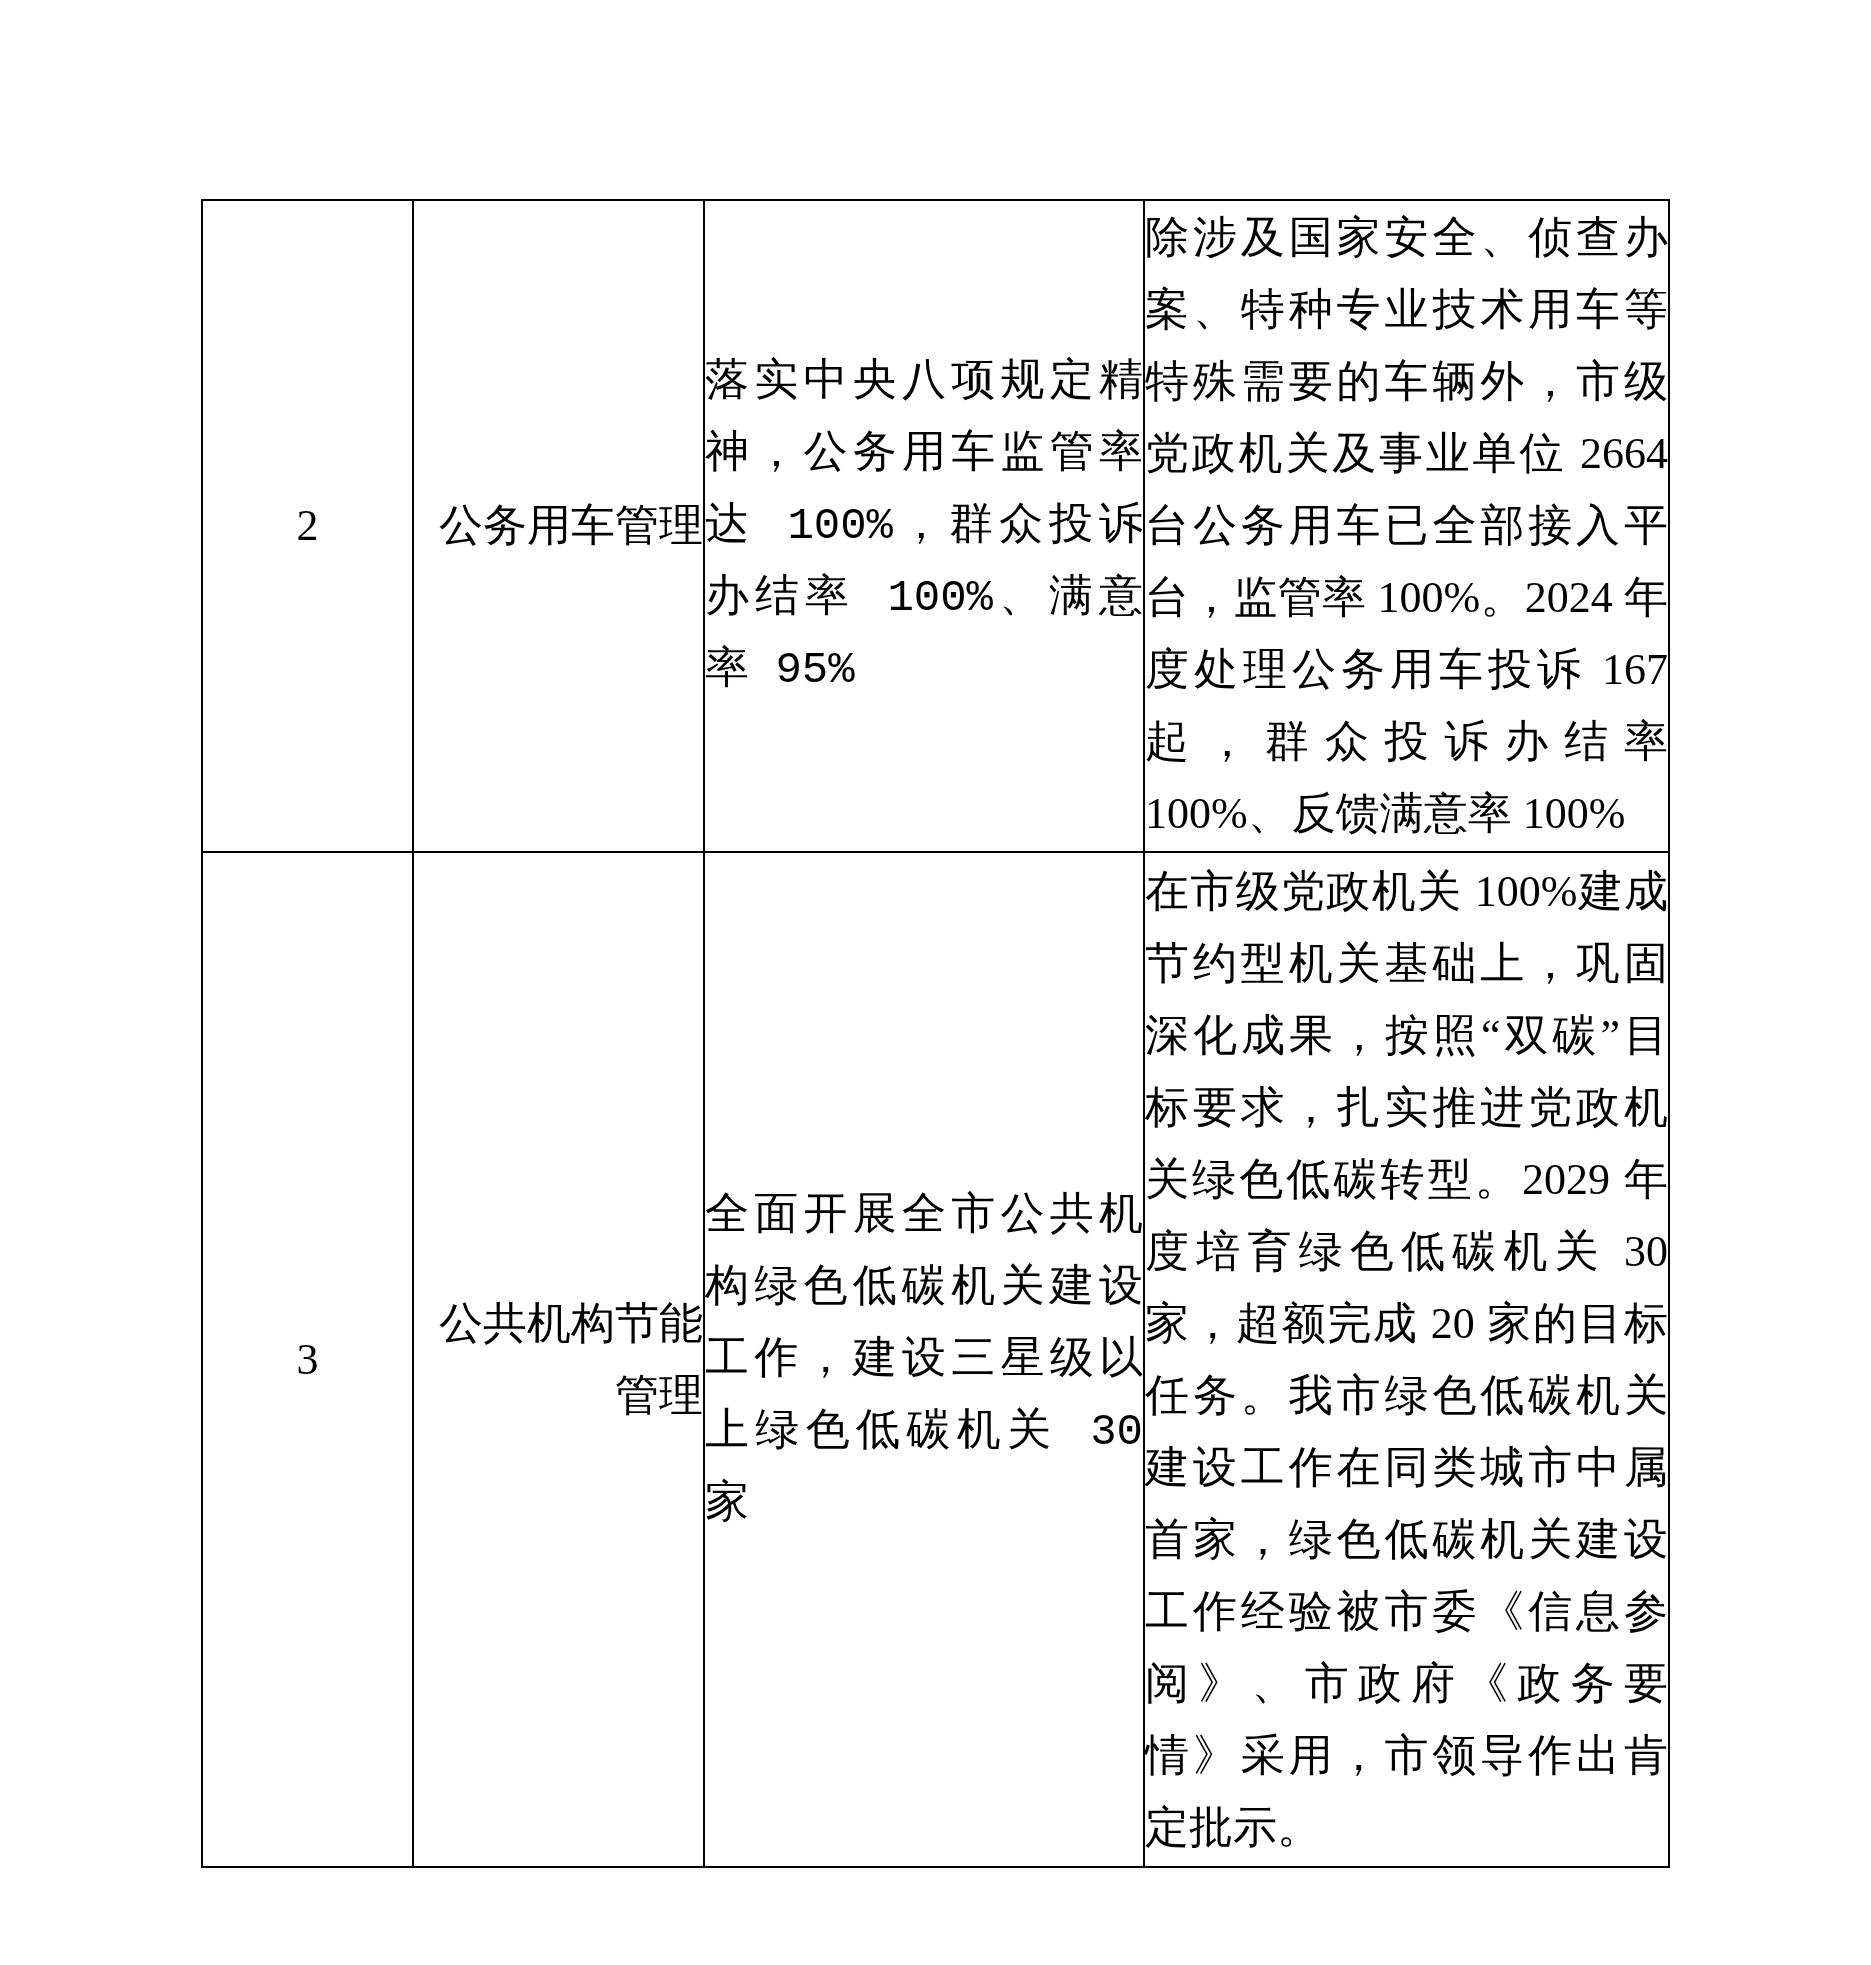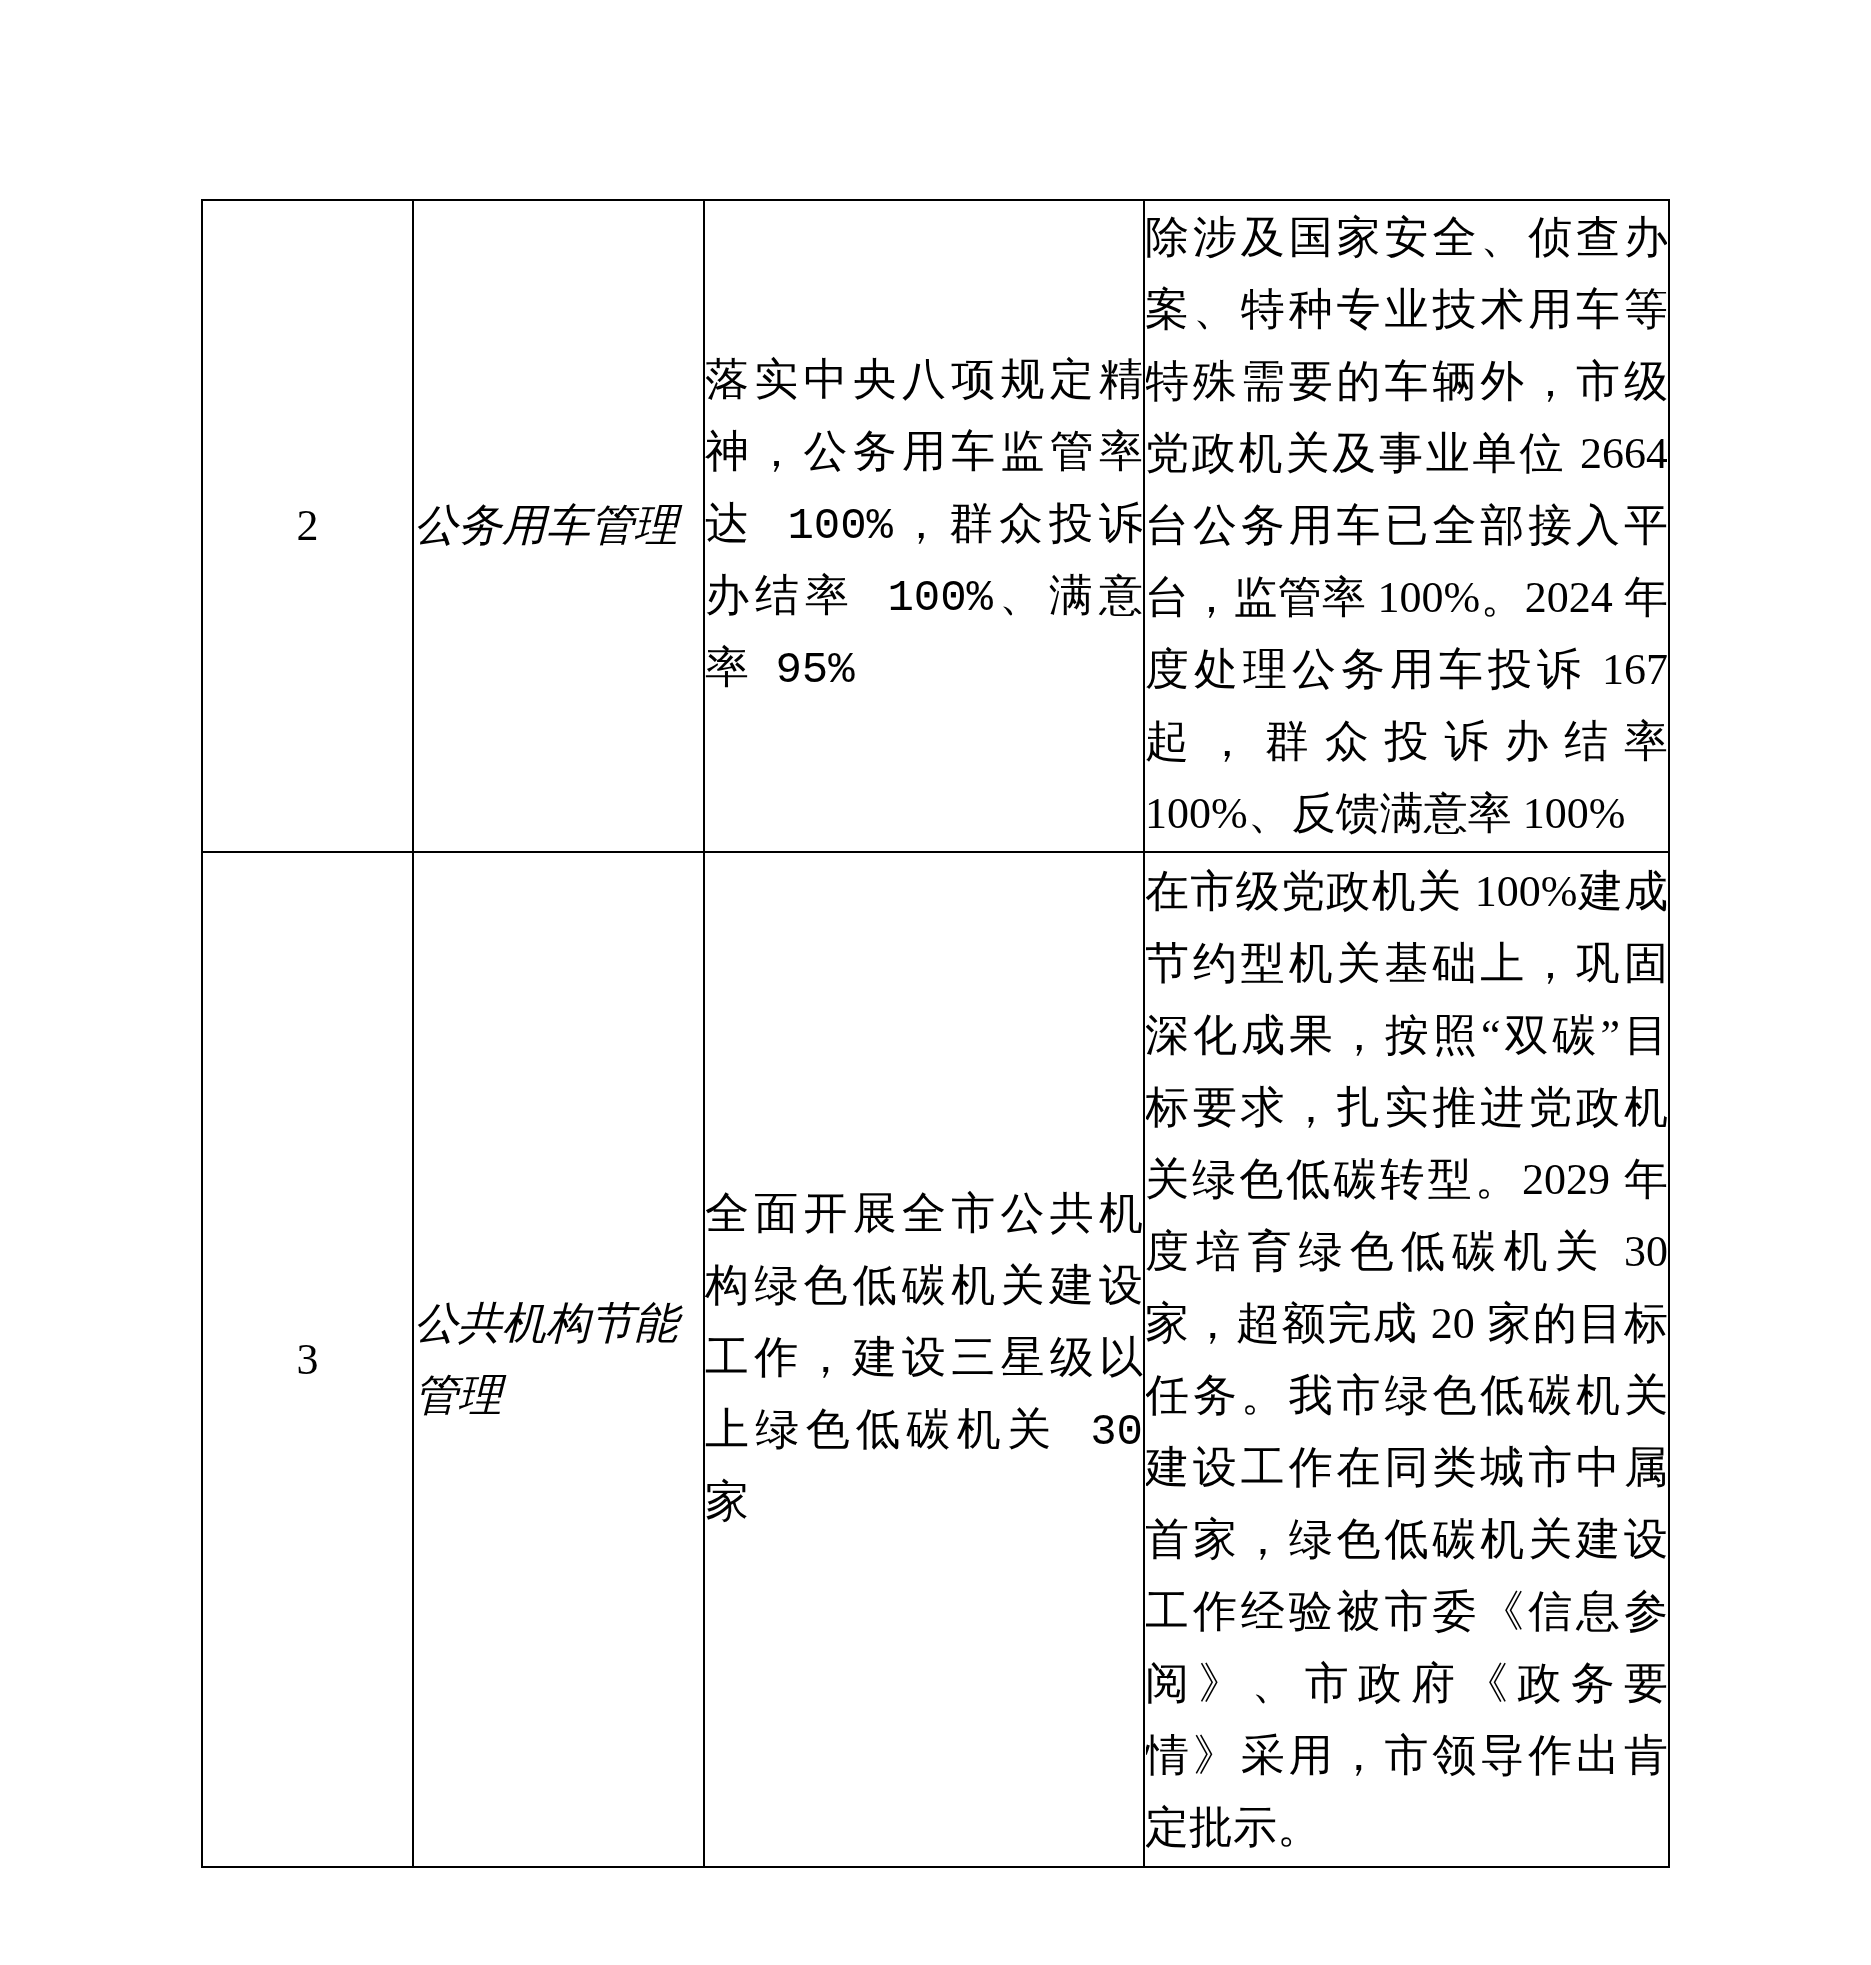--- a/index.html
+++ b/index.html
@@ -43,35 +43,33 @@
     line-height: 72px;
     color: #000000;
     background: #ffffff;
     padding: 0;
     overflow: hidden;
   }
   td.cell-num {
     text-align: center;
   }
   td.cell-cat {
-    text-align: left;
+    text-align: right;
     padding: 0 13.4px;
-    font-style: italic;
   }
   td.cell-target {
     text-align: justify;
     text-justify: inter-ideograph;
     padding: 0 15.7px;
     font-family: Liberation Mono, monospace;
   }
   td.cell-result {
     text-align: justify;
     text-justify: inter-ideograph;
     padding: 0 15px;
-    border-radius: 17px;
   }
 </style>
 </head>
 <body>
 
 <div class="page">
 
   <table class="doc-table">
     <colgroup>
       <col class="c1">

